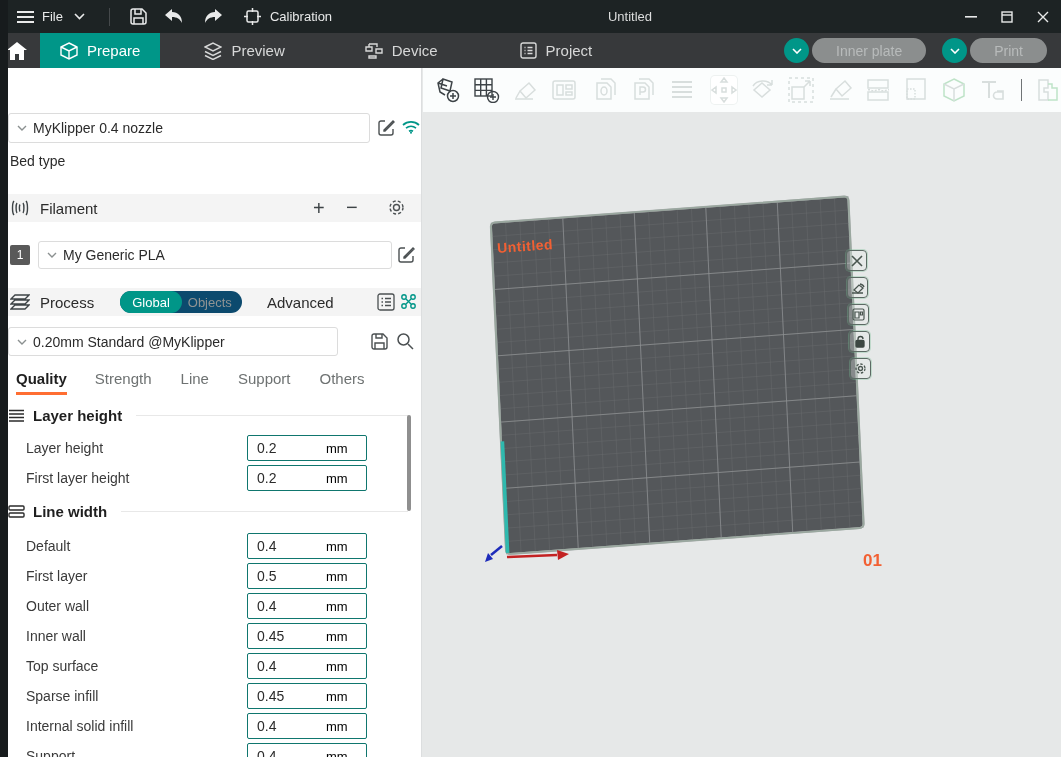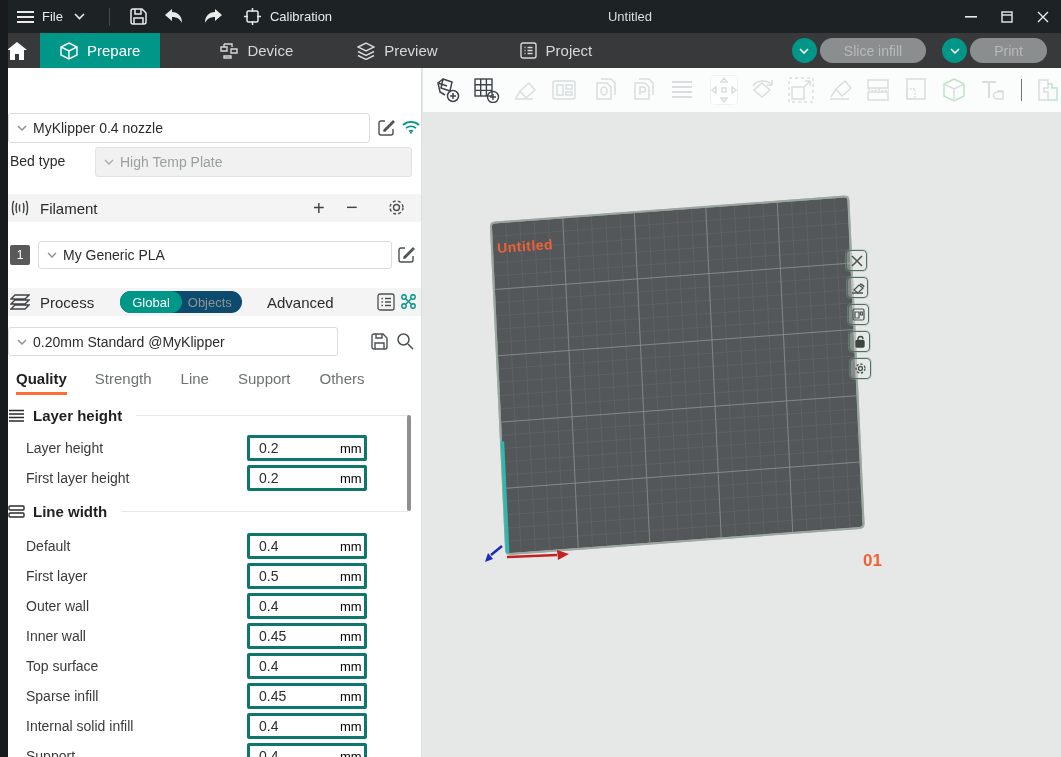--- a/index.html
+++ b/index.html
@@ -54,22 +54,22 @@
   .seg { display:flex; align-items:center; background:#0c4a6e; border-radius:12px; height:22px; }
   .seg .on { background:#009688; color:#fff; border-radius:12px; height:22px;
     display:flex; align-items:center; padding:0 12px; font-size:13px; }
   .seg .off { color:#8f9393; font-size:13px; padding:0 10px 0 6px; }
   .ptab { font-size:15px; color:#6e7272; }
   .ptab.active { color:#1f1f1f; font-weight:bold; border-bottom:3px solid #ff6e32; padding-bottom:5px; }
   .grp-hdr { display:flex; align-items:center; gap:8px; }
   .grp-hdr .gt { font-size:15px; font-weight:bold; color:#1f1f1f; }
   .grp-hdr .rule { flex:1; height:1px; background:#e8e8e8; margin-left:6px; }
   .srow-lbl { position:absolute; left:26px; font-size:14px; color:#3a3a3a; line-height:26px; }
-  .vbox { position:absolute; left:247px; width:120px; height:26px; border:3px solid #0f766e;
-    border-radius:2px; background:#fff; display:flex; align-items:center;gap:12px; }
+  .vbox { position:absolute; left:247px; width:120px; height:26px; border:1px solid #0f766e;
+    border-radius:2px; background:#fff; display:flex; align-items:center; }
   .vbox input { border:0; outline:none; width:78px; padding-left:9px; font-size:14px;
     color:#2b2b2b; font-family:"Liberation Sans", sans-serif; background:transparent; }
   .vbox .unit { font-size:13px; color:#000000; }
   #scroll-thumb { position:absolute; left:407px; top:347px; width:4px; height:96px;
     background:#8f8f8f; border-radius:2px; }
 
   
   #viewport { position:absolute; left:423px; top:68px; width:638px; height:689px; background:#e6e8e8; }
   #vtoolbar { position:absolute; left:0; top:0; width:638px; height:44px; background:#fbfdfd;
     display:flex; align-items:center; padding-left:5px; }
@@ -160,53 +160,53 @@
     </span>
     <div class="nav-tab active" style="margin-left:6px">
       <span class="nic">
         <svg width="18" height="18" viewBox="0 0 18 18" fill="none" stroke="#ffffff" stroke-width="1.4">
           <path d="M9 1l8 4v8l-8 4-8-4V5z"></path>
             <path d="M1 5l8 4 8-4M9 9v8"></path>
           </svg>
       </span>
       <span>Prepare</span>
     </div>
+    <div class="nav-tab" style="margin-left:24px">
+      <span class="nic">
+        <svg width="18" height="18" viewBox="0 0 18 18" fill="none" stroke="#d7d8d8" stroke-width="1.4">
+          <path d="M1 5l8-4 8 4-8 4zM1 9.5l8 4 8-4M1 13.5l8 4 8-4"></path>
+          </svg>
+      </span>
+      <span>Preview</span>
+    </div>
     <div class="nav-tab" style="margin-left:40px">
       <span class="nic">
         <svg width="18" height="16" viewBox="0 0 18 16" fill="none" stroke="#d7d8d8" stroke-width="1.4">
           <path d="M4 1h8v3M4 1v3m0 0H1v4h6V4zM14 6h3v4h-6V6h3zm-3 7H4v2h7z"></path>
           </svg>
       </span>
       <span>Device</span>
-    </div>
-    <div class="nav-tab" style="margin-left:24px">
-      <span class="nic">
-        <svg width="18" height="18" viewBox="0 0 18 18" fill="none" stroke="#d7d8d8" stroke-width="1.4">
-          <path d="M1 5l8-4 8 4-8 4zM1 9.5l8 4 8-4M1 13.5l8 4 8-4"></path>
-          </svg>
-      </span>
-      <span>Preview</span>
     </div>
     <div class="nav-tab" style="margin-left:42px">
       <span class="nic">
         <svg width="17" height="17" viewBox="0 0 17 17" fill="none" stroke="#d7d8d8" stroke-width="1.4">
           <rect x="1" y="1" width="15" height="15" rx="2"></rect>
           <path d="M4.5 5.5h1M7.5 5.5h5M4.5 8.5h1M7.5 8.5h5M4.5 11.5h1M7.5 11.5h5"></path>
           </svg>
       </span>
       <span>Project</span>
     </div>
     <div id="nav-right">
       <div class="split-btn">
         <span class="split-dd">
           <svg width="10" height="6" viewBox="0 0 10 6" fill="none" stroke="#ffffff" stroke-width="1.6">
             <path d="M1 1l4 4 4-4"></path>
             </svg>
         </span>
-        <span class="split-main">Slice infill</span>
+        <span class="split-main">Inner plate</span>
       </div>
       <div class="split-btn">
         <span class="split-dd">
           <svg width="10" height="6" viewBox="0 0 10 6" fill="none" stroke="#ffffff" stroke-width="1.6">
             <path d="M1 1l4 4 4-4"></path>
             </svg>
         </span>
         <span class="split-main">Print</span>
       </div>
     </div>
@@ -228,28 +228,20 @@
         <path d="M6 11l9-9 1 1-9 9H6z"></path>
         </svg>
     </span>
     <span class="abs mini-ic" style="left:402px; top:52px">
       <svg width="18" height="14" viewBox="0 0 18 14" fill="none" stroke="#009688" stroke-width="1.7">
         <path d="M1 5a12 12 0 0 1 16 0M4 8.2a8 8 0 0 1 10 0M7 11.2a4 4 0 0 1 4 0"></path>
         <circle cx="9" cy="12.8" r="1" fill="#009688" stroke="none"></circle>
         </svg>
     </span>
     <span class="abs side-lbl" style="left:10px; top:85px">Bed type</span>
-    <div class="abs combo gray" style="left:95px; top:79px; width:317px; height:30px">
-      <span class="chev">
-        <svg width="10" height="6" viewBox="0 0 10 6" fill="none" stroke="#a8adad" stroke-width="1.4">
-            <path d="M1 1l4 4 4-4"></path>
-          </svg>
-      </span>
-      <span>High Temp Plate</span>
-    </div>
 
     <div class="abs sec-header" style="top:126px">
       <span class="hdr-ic">
         <svg width="20" height="18" viewBox="0 0 20 18" fill="none" stroke="#3d4346" stroke-width="1.4">
           <path d="M4 2C2 4 2 14 4 16M7 4c-1.2 1.5-1.2 8.5 0 10M10 5.5c-.8 1-.8 6 0 7"></path>
           <path d="M16 2c2 2 2 12 0 14M13 4c1.2 1.5 1.2 8.5 0 10"></path>
           </svg>
       </span>
       <span class="ttl">Filament</span>
       <span class="abs" style="left:313px; top:3px; font-size:20px; color:#3d4346">+</span>

